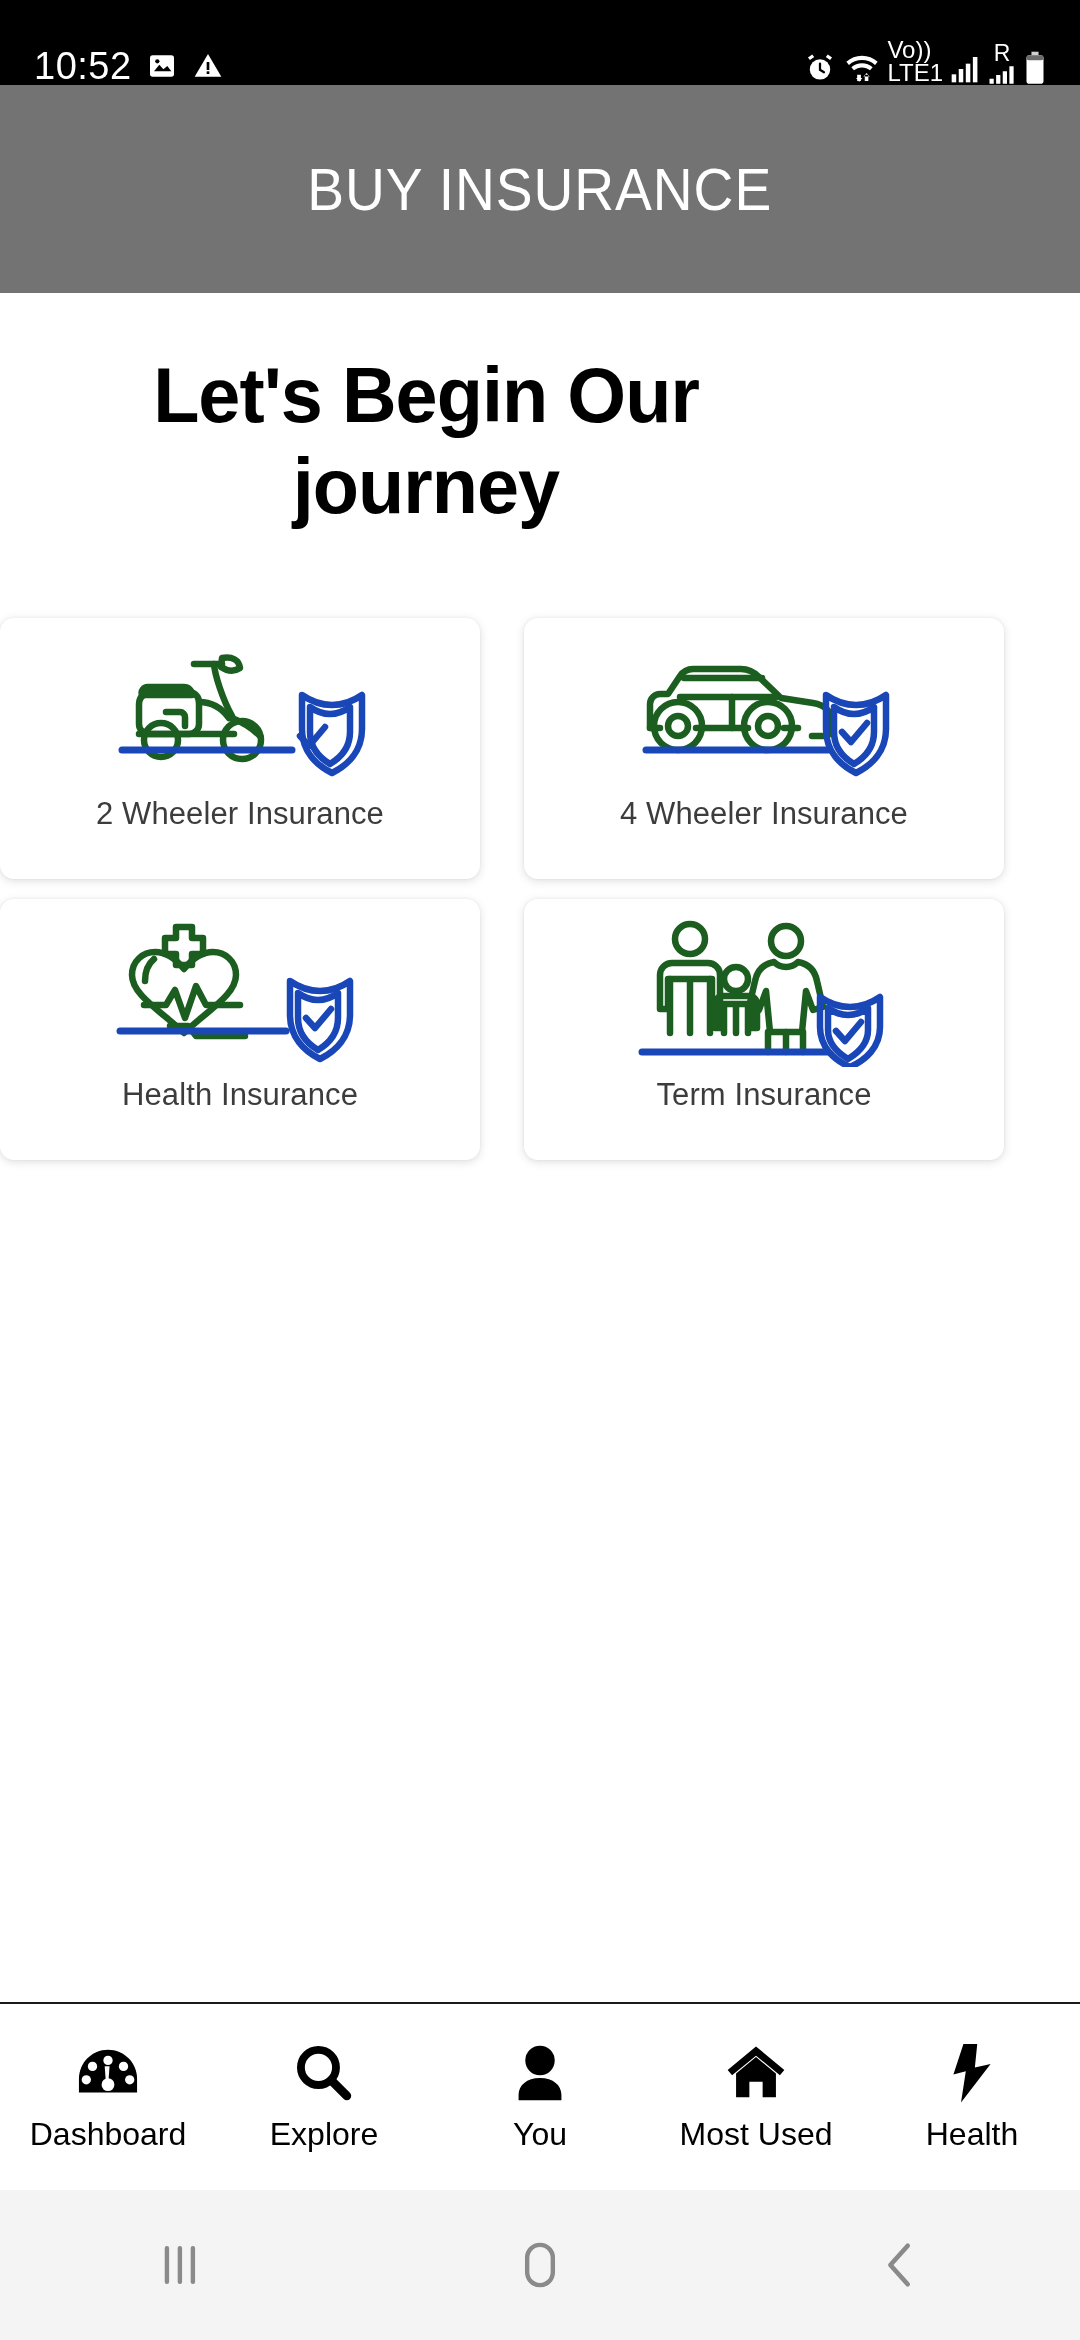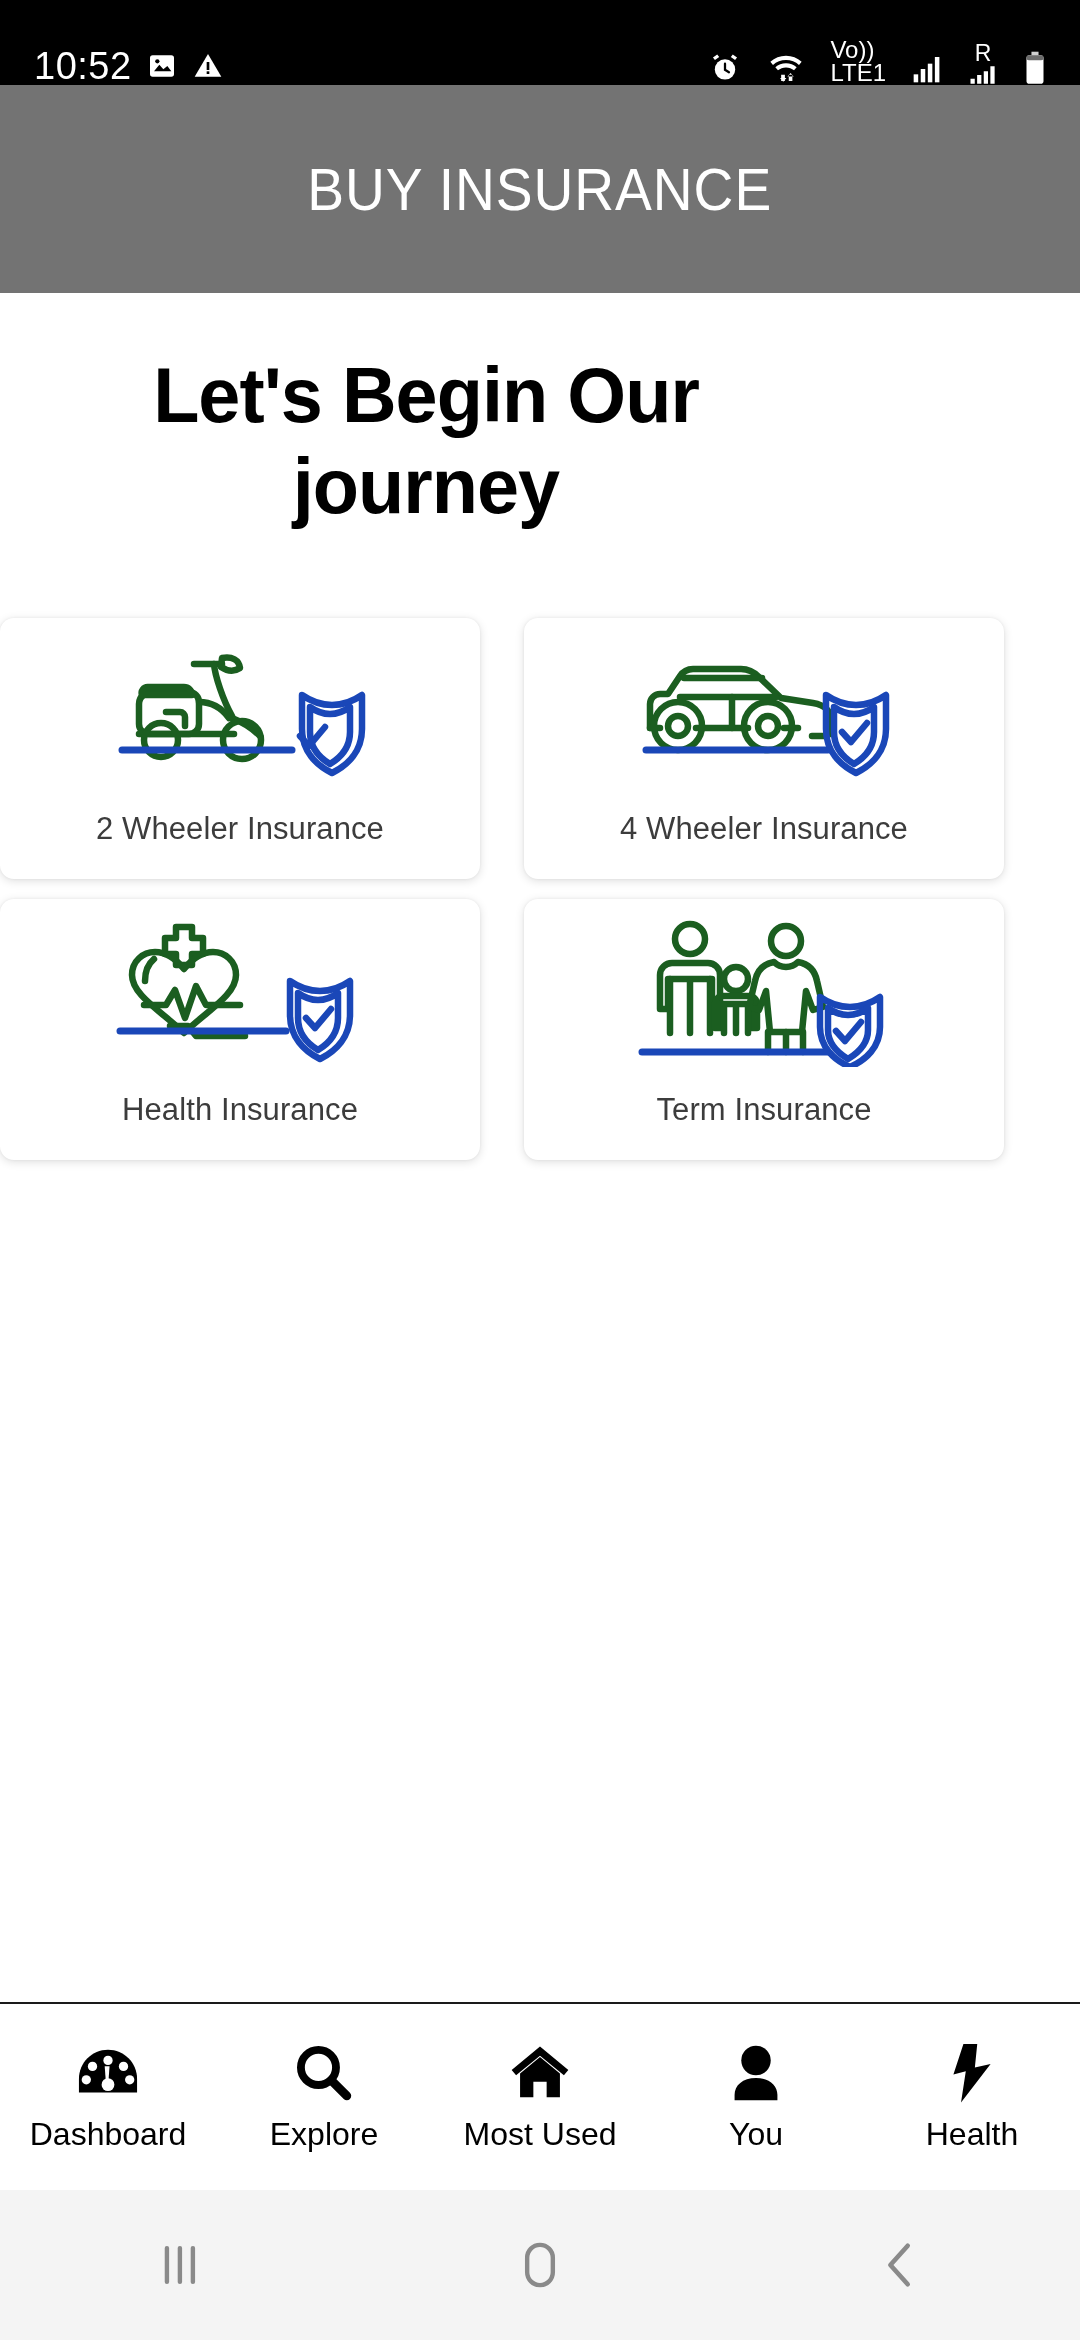--- a/index.html
+++ b/index.html
@@ -12,21 +12,21 @@
   #screen { position:relative; width:1080px; height:2340px; background:#ffffff; }
 
   
   .statusbar{
     position:absolute; top:0; left:0; width:1080px; height:85px;
     background:#000000; display:flex; align-items:flex-end;
     padding:0 34px; color:#ffffff;
   }
   .sb-left{ display:flex; align-items:center; gap:14px; }
   .sb-time{ font-size:38px; font-weight:400; letter-spacing:.5px; line-height:1; }
-  .sb-right{ margin-left:auto; display:flex; align-items:flex-end; gap:26px; }
+  .sb-right{ margin-left:auto; display:flex; align-items:flex-end; gap:7px; }
   .sb-ic{ display:flex; align-items:flex-end; }
 
   
   .appbar{
     position:absolute; top:85px; left:0; width:1080px; height:208px;
     background:#737373; display:flex; align-items:center; justify-content:center;
   }
   .appbar-title{
     color:#ffffff; font-size:60px; font-weight:400; letter-spacing:1px;
     font-family:"Liberation Sans Narrow","Liberation Sans", sans-serif;
@@ -46,21 +46,21 @@
   }
 
   .grid{
     margin:86px auto 0 auto; width:1004px;
     display:grid; grid-template-columns:1fr 1fr; gap:20px 44px;
   }
   .card{
     background:#ffffff; border-radius:14px; height:261px;
     box-shadow:0 2px 10px rgba(0,0,0,.13), 0 0 3px rgba(0,0,0,.06);
     display:flex; flex-direction:column; align-items:center; justify-content:flex-start;
-    padding-top:24px; cursor:pointer;gap:15px;
+    padding-top:24px; cursor:pointer;
   }
   .card-art{ height:140px; width:280px; display:flex; align-items:center; justify-content:center; }
   .card-art svg{ display:block; }
   .card-label{
     margin-top:14px; font-size:31px; color:#3c3c3c; font-weight:400;
     text-align:center; letter-spacing:.1px;
   }
 
   
   .bottomnav{
@@ -291,36 +291,36 @@
         <svg width="60" height="60" viewBox="0 0 26 26">
           <circle cx="10.6" cy="10.6" r="7.6" fill="none" stroke="#000" stroke-width="3.4"></circle>
           <path d="M16.5 16.5l6.4 6.4" stroke="#000" stroke-width="3.8" stroke-linecap="round"></path>
         </svg>
       </span>
       <span class="ni-label">Explore</span>
     </div>
 
     <div class="navitem">
       <span class="ni-icon">
+        <svg width="54" height="58" viewBox="0 0 24 26">
+          <circle cx="12" cy="7.4" r="6.6" fill="#000"></circle>
+          <path d="M12 15.2c6 0 9.6 3.3 9.6 7.6v2.4H2.4v-2.4c0-4.3 3.6-7.6 9.6-7.6z" fill="#000"></path>
+        </svg>
+      </span>
+      <span class="ni-label">You</span>
+    </div>
+
+    <div class="navitem">
+      <span class="ni-icon">
         <svg width="62" height="58" viewBox="0 0 28 26">
           <path d="M14 1L1.2 11.6l2 2.4L14 5.2l10.8 8.8 2-2.4z" fill="#000"></path>
           <path d="M5 13.2l9-7.4 9 7.4V24h-6v-7h-6v7H5z" fill="#000"></path>
         </svg>
       </span>
       <span class="ni-label">Most Used</span>
-    </div>
-
-    <div class="navitem">
-      <span class="ni-icon">
-        <svg width="54" height="58" viewBox="0 0 24 26">
-          <circle cx="12" cy="7.4" r="6.6" fill="#000"></circle>
-          <path d="M12 15.2c6 0 9.6 3.3 9.6 7.6v2.4H2.4v-2.4c0-4.3 3.6-7.6 9.6-7.6z" fill="#000"></path>
-        </svg>
-      </span>
-      <span class="ni-label">You</span>
     </div>
 
     <div class="navitem">
       <span class="ni-icon">
         <svg width="44" height="62" viewBox="0 0 18 26">
           <path d="M11.2 0.8H5.4L1.2 13.6l5.2-1.3L4.4 25.4 16.8 9.2l-6.6 1.5z" fill="#000"></path>
         </svg>
       </span>
       <span class="ni-label">Health</span>
     </div>

